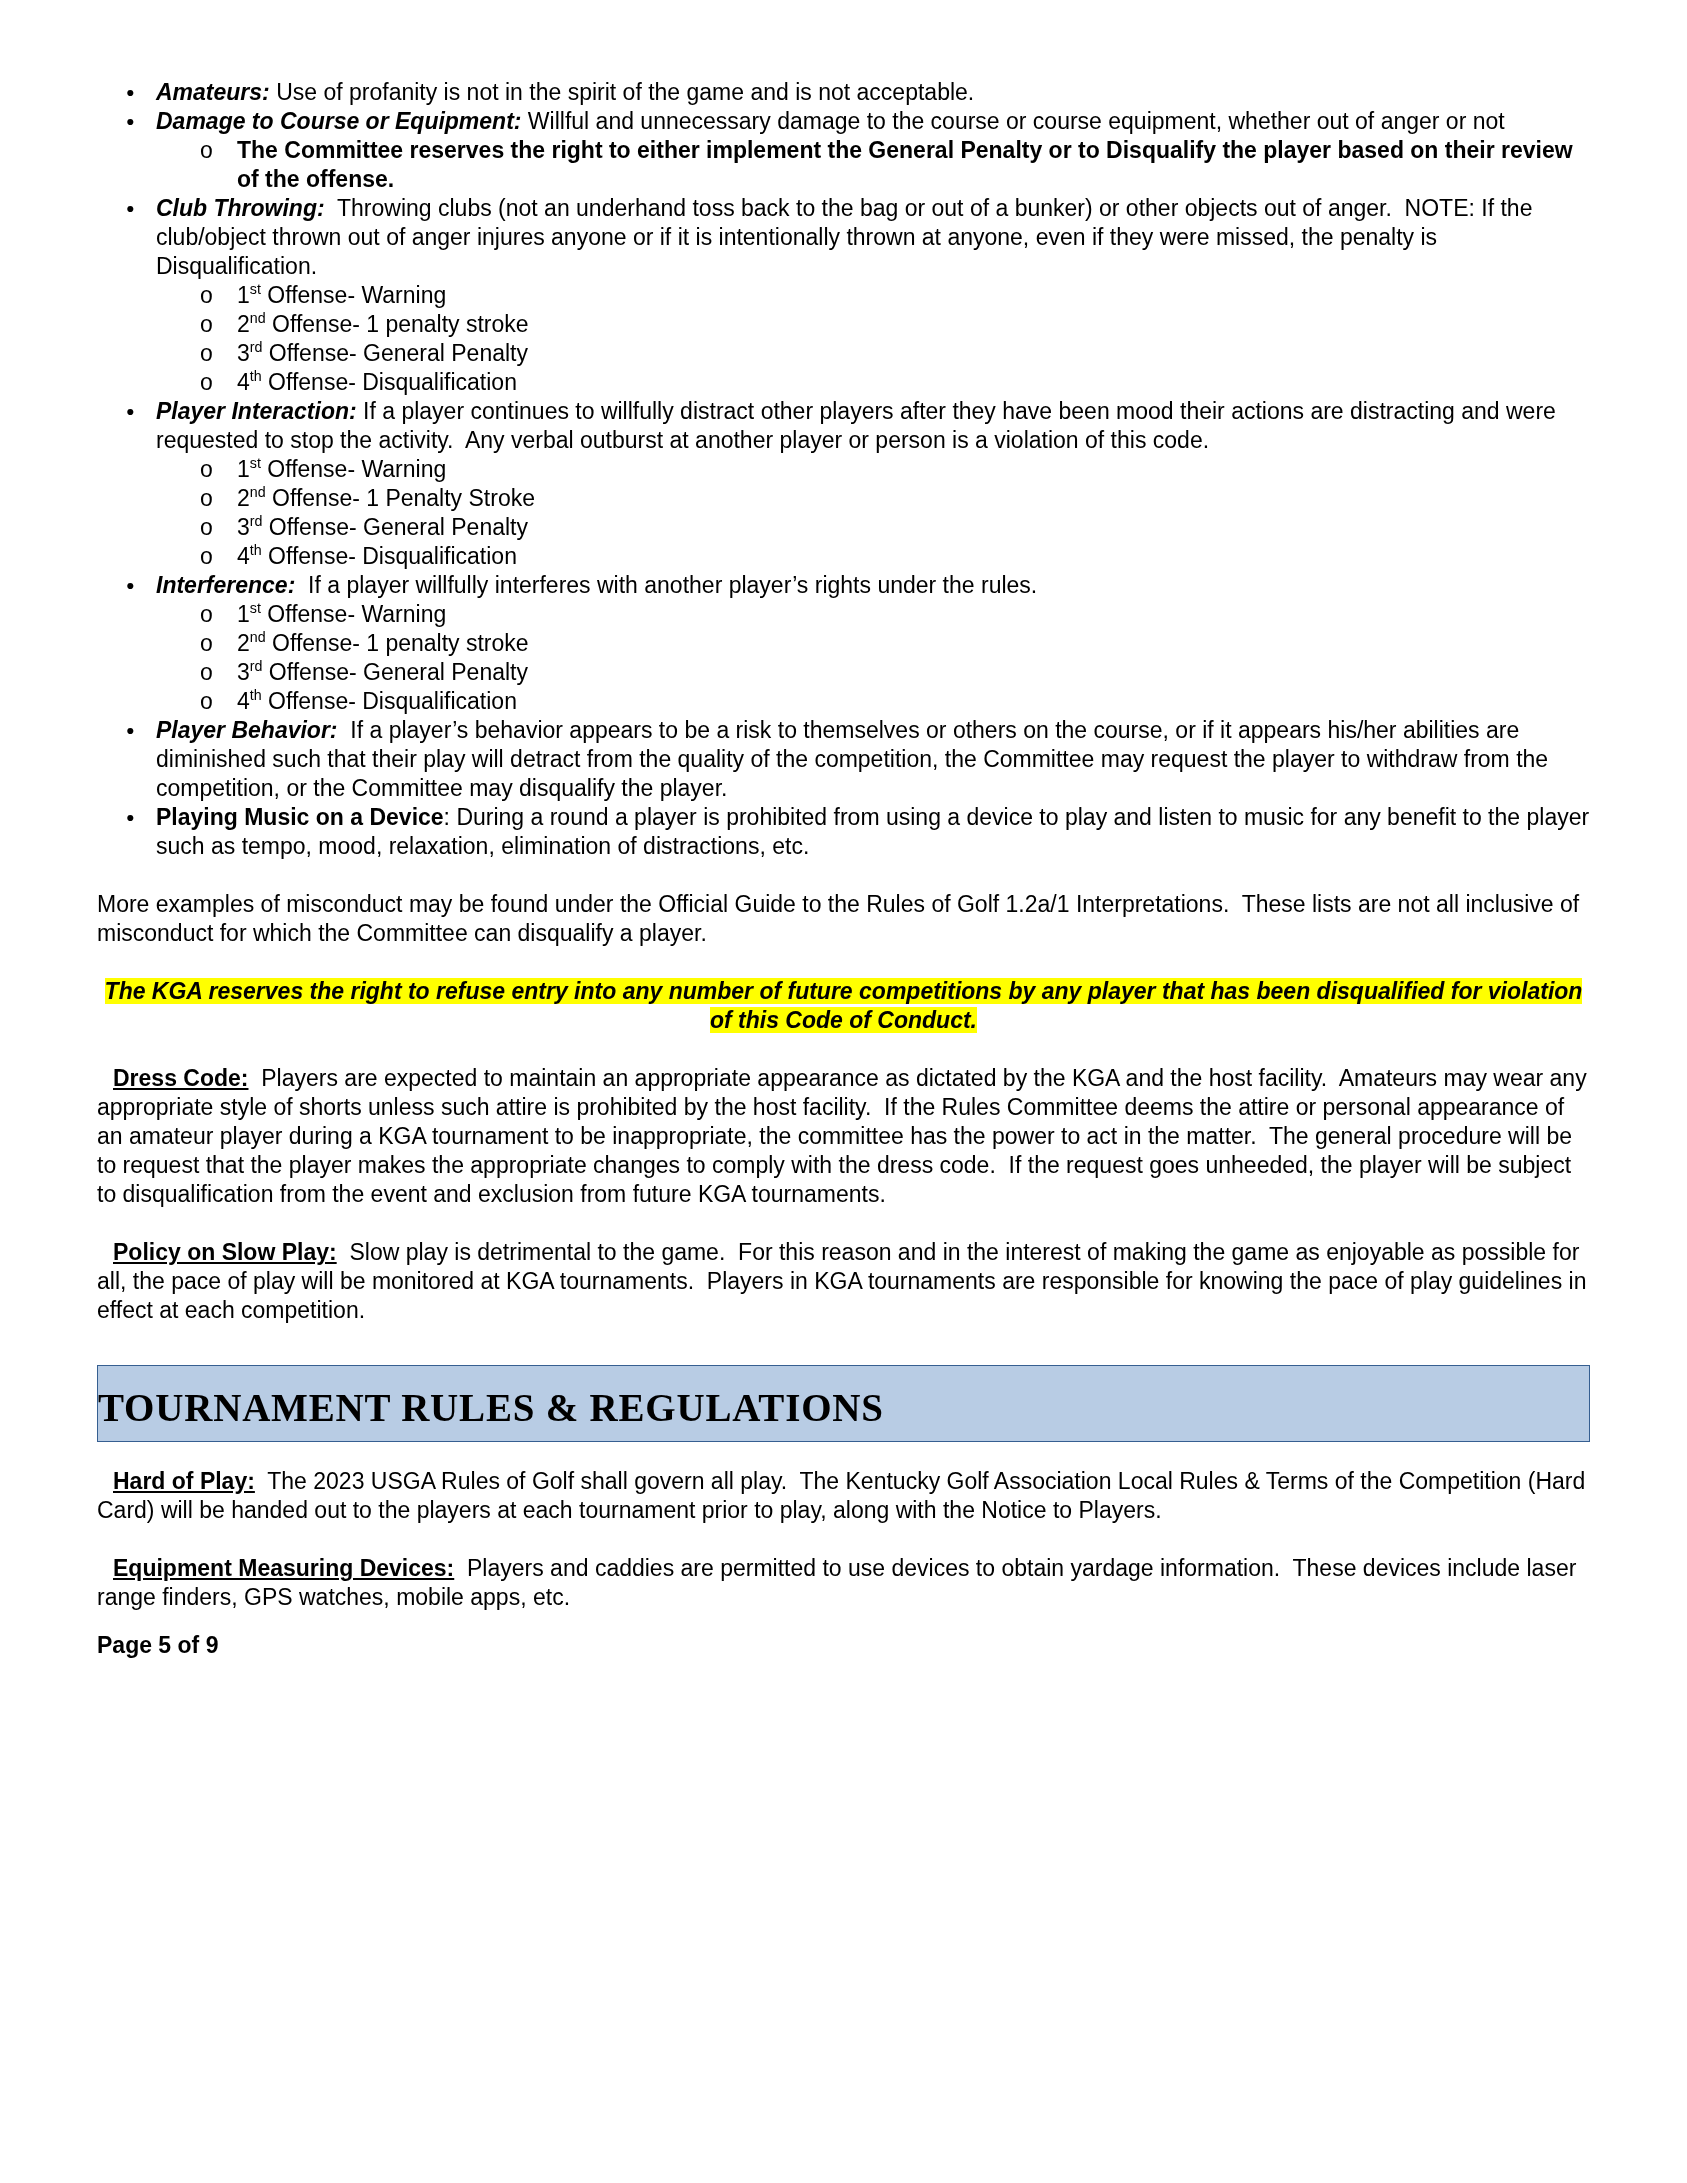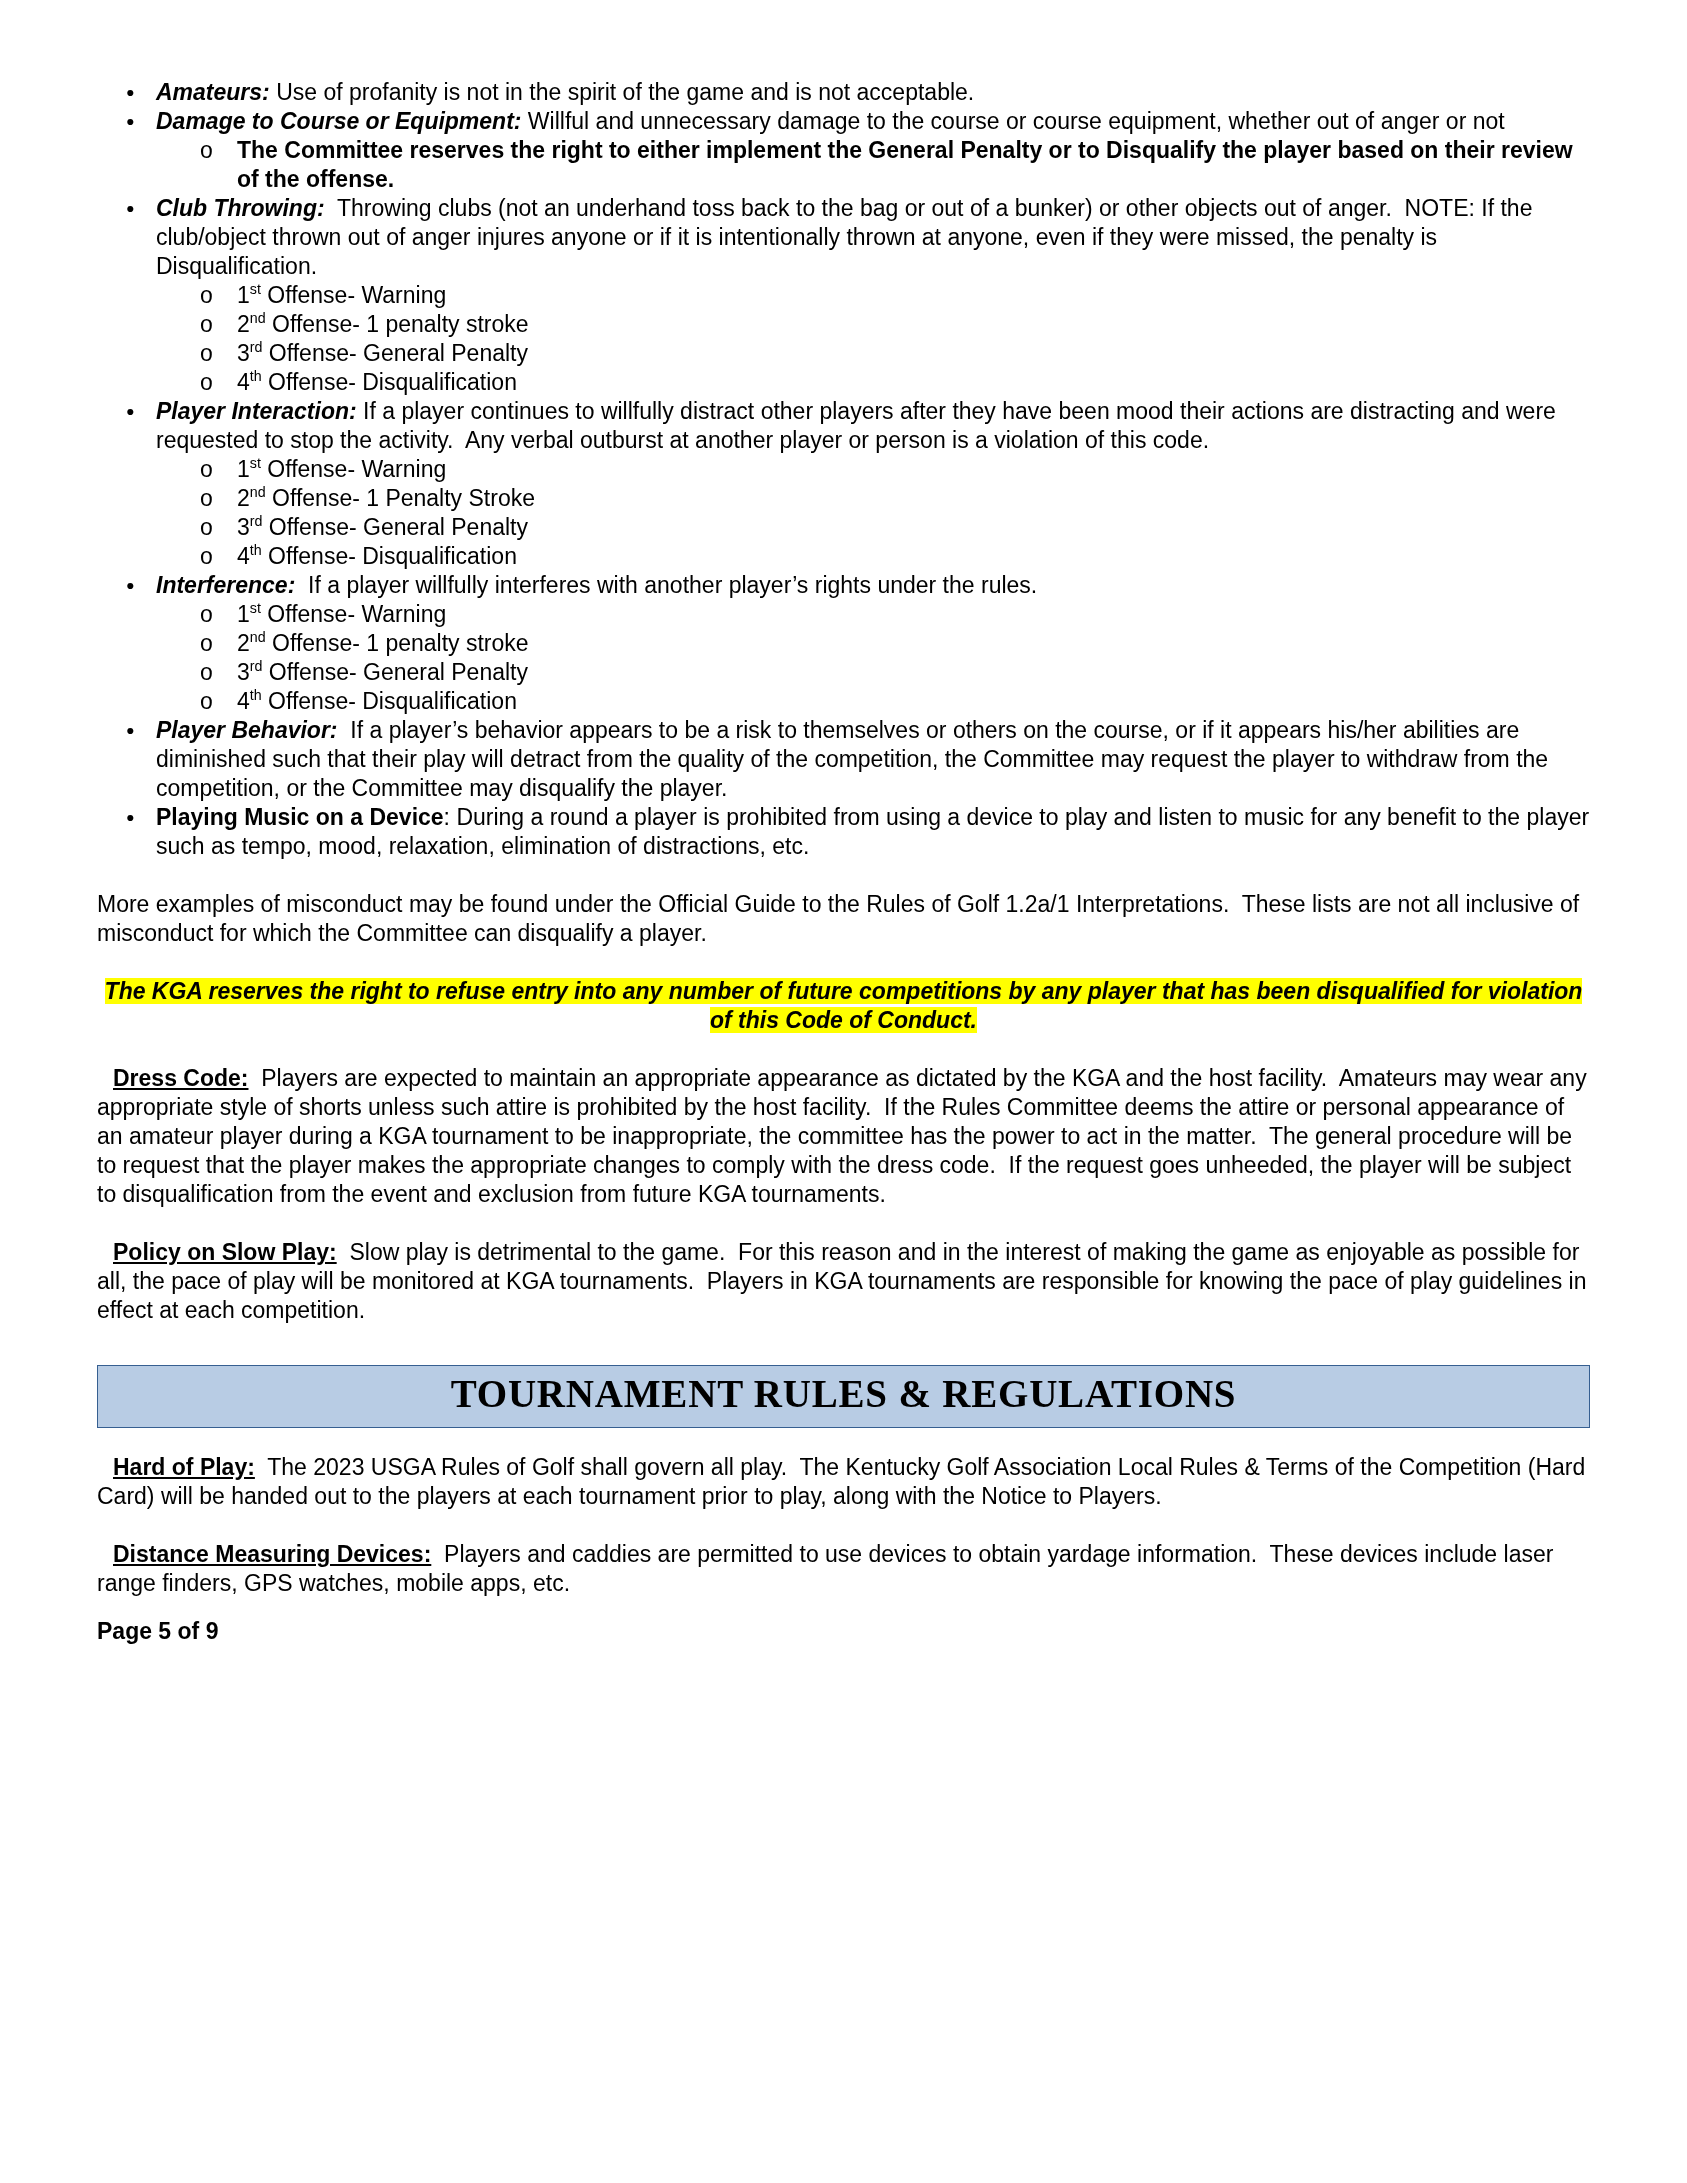--- a/index.html
+++ b/index.html
@@ -23,21 +23,21 @@
   .subtext { flex: 1; white-space: pre-wrap; }
   .subtext.b { font-weight: bold; }
   sup { font-size: 0.62em; line-height: 0; vertical-align: super; }
   .para { margin: 29px 0 0 0; white-space: pre-wrap; }
   .hl-wrap { margin: 29px 0 0 0; text-align: center; }
   .hl { background: #ffff00; font-weight: bold; font-style: italic; }
   .section { margin: 29px 0 0 0; white-space: pre-wrap; }
   .shead { font-weight: bold; text-decoration: underline; margin-left: 16px; }
   .banner {
     margin: 40px 0 0 0; border: 1.7px solid #365f91; background: #b8cce4;
-    text-align: center; padding: 5px 0 10px 0;
+    padding: 19px 0 10px 0;
   }
   .banner-title {
     font-family: "Liberation Serif", serif; font-weight: bold;
     font-size: 39px; line-height: 46px; letter-spacing: 0.8px; color: #000;
   }
   .sections-after .section:first-child { margin-top: 25px; }
   .footer { margin: 18.6px 0 0 0; font-weight: bold; }
 </style>
 </head>
 <body>
@@ -147,19 +147,19 @@
 
   <div id="sections-before">
       <p class="section"><span class="shead">Dress Code:</span><span class="sbody">  Players are expected to maintain an appropriate appearance as dictated by the KGA and the host facility.  Amateurs may wear any appropriate style of shorts unless such attire is prohibited by the host facility.  If the Rules Committee deems the attire or personal appearance of an amateur player during a KGA tournament to be inappropriate, the committee has the power to act in the matter.  The general procedure will be to request that the player makes the appropriate changes to comply with the dress code.  If the request goes unheeded, the player will be subject to disqualification from the event and exclusion from future KGA tournaments.</span></p>
       <p class="section"><span class="shead">Policy on Slow Play:</span><span class="sbody">  Slow play is detrimental to the game.  For this reason and in the interest of making the game as enjoyable as possible for all, the pace of play will be monitored at KGA tournaments.  Players in KGA tournaments are responsible for knowing the pace of play guidelines in effect at each competition.</span></p>
     </div>
 
   <div class="banner" id="banner" style="background: rgb(184, 204, 228); border-color: rgb(54, 95, 145);"><span class="banner-title">TOURNAMENT RULES &amp; REGULATIONS</span></div>
 
   <div id="sections-after" class="sections-after">
       <p class="section"><span class="shead">Hard of Play:</span><span class="sbody">  The 2023 USGA Rules of Golf shall govern all play.  The Kentucky Golf Association Local Rules &amp; Terms of the Competition (Hard Card) will be handed out to the players at each tournament prior to play, along with the Notice to Players.</span></p>
-      <p class="section"><span class="shead">Distance Measuring Devices:</span><span class="sbody">  Players and caddies are permitted to use devices to obtain yardage information.  These devices include laser range finders, GPS watches, mobile apps, etc.</span></p>
+      <p class="section"><span class="shead">Equipment Measuring Devices:</span><span class="sbody">  Players and caddies are permitted to use devices to obtain yardage information.  These devices include laser range finders, GPS watches, mobile apps, etc.</span></p>
     </div>
 
   <p class="footer">Page 5 of 9</p>
 
 </div>
 
 
 </body></html>

